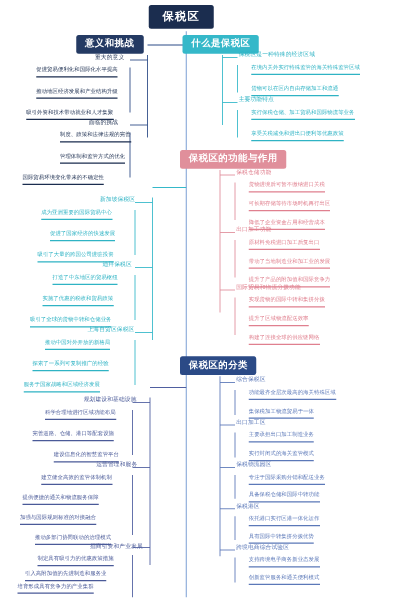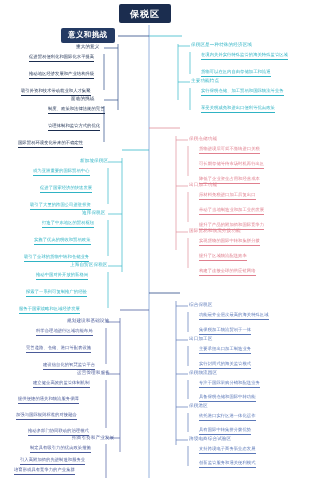--- a/index.html
+++ b/index.html
@@ -172,45 +172,48 @@
   <div class="leaf c-purple" style="left:33px;top:381px;">建立健全高效的监管体制机制</div>
   <div class="leaf c-purple" style="left:18px;top:397px;">提供便捷的通关和物流服务保障</div>
   <div class="leaf c-purple" style="left:16px;top:413px;">加强与国际规则标准的对接融合</div>
   <div class="leaf c-purple" style="left:28px;top:429px;">推动多部门协同联动的治理模式</div>
 
   <div class="shead c-purple" style="left:72px;top:436px;">招商引资和产业发展</div>
   <div class="leaf c-purple" style="left:30px;top:446px;">制定具有吸引力的优惠政策措施</div>
   <div class="leaf c-purple" style="left:20px;top:458px;">引入高附加值的先进制造和服务业</div>
   <div class="leaf c-purple" style="left:14px;top:468px;">培育形成具有竞争力的产业集群</div>
 
+  <div class="node bg-teal" style="left:146px;top:28px;">什么是保税区</div>
 
   <div class="shead c-teal" style="left:191px;top:43px;">保税区是一种特殊的经济区域</div>
   <div class="leaf r c-teal" style="left:201px;top:53px;">在境内关外实行特殊监管的海关特殊监管区域</div>
   <div class="leaf r c-teal" style="left:201px;top:70px;">货物可以在区内自由存储加工和流通</div>
 
   <div class="shead c-teal" style="left:191px;top:79px;">主要功能特点</div>
   <div class="leaf r c-teal" style="left:201px;top:89px;">实行保税仓储、加工贸易和国际物流等业务</div>
   <div class="leaf r c-teal" style="left:201px;top:106px;">享受关税减免和进出口便利等优惠政策</div>
 
+  <div class="node bg-pink" style="left:144px;top:120px;">保税区的功能与作用</div>
 
   <div class="shead c-pink" style="left:189px;top:137px;">保税仓储功能</div>
   <div class="leaf r c-pink" style="left:199px;top:147px;">货物进境后可暂不缴纳进口关税</div>
   <div class="leaf r c-pink" style="left:199px;top:162px;">可长期存储等待市场时机再行出区</div>
   <div class="leaf r c-pink" style="left:199px;top:177px;">降低了企业资金占用和经营成本</div>
 
   <div class="shead c-pink" style="left:189px;top:183px;">出口加工功能</div>
   <div class="leaf r c-pink" style="left:199px;top:193px;">原材料免税进口加工后复出口</div>
   <div class="leaf r c-pink" style="left:199px;top:208px;">带动了当地制造业和加工业的发展</div>
   <div class="leaf r c-pink" style="left:199px;top:223px;">提升了产品的附加值和国际竞争力</div>
 
   <div class="shead c-pink" style="left:189px;top:229px;">国际贸易和物流分拨功能</div>
   <div class="leaf r c-pink" style="left:199px;top:239px;">实现货物的国际中转和集拼分拨</div>
   <div class="leaf r c-pink" style="left:199px;top:254px;">提升了区域物流配送效率</div>
   <div class="leaf r c-pink" style="left:199px;top:269px;">构建了连接全球的供应链网络</div>
 
+  <div class="node bg-blue" style="left:144px;top:285px;">保税区的分类</div>
 
   <div class="shead c-blue" style="left:189px;top:303px;">综合保税区</div>
   <div class="leaf r c-blue" style="left:199px;top:313px;">功能最齐全层次最高的海关特殊区域</div>
   <div class="leaf r c-blue" style="left:199px;top:328px;">集保税加工物流贸易于一体</div>
 
   <div class="shead c-blue" style="left:189px;top:337px;">出口加工区</div>
   <div class="leaf r c-blue" style="left:199px;top:347px;">主要承担出口加工制造业务</div>
   <div class="leaf r c-blue" style="left:199px;top:362px;">实行封闭式的海关监管模式</div>
 
   <div class="shead c-blue" style="left:189px;top:371px;">保税物流园区</div>

